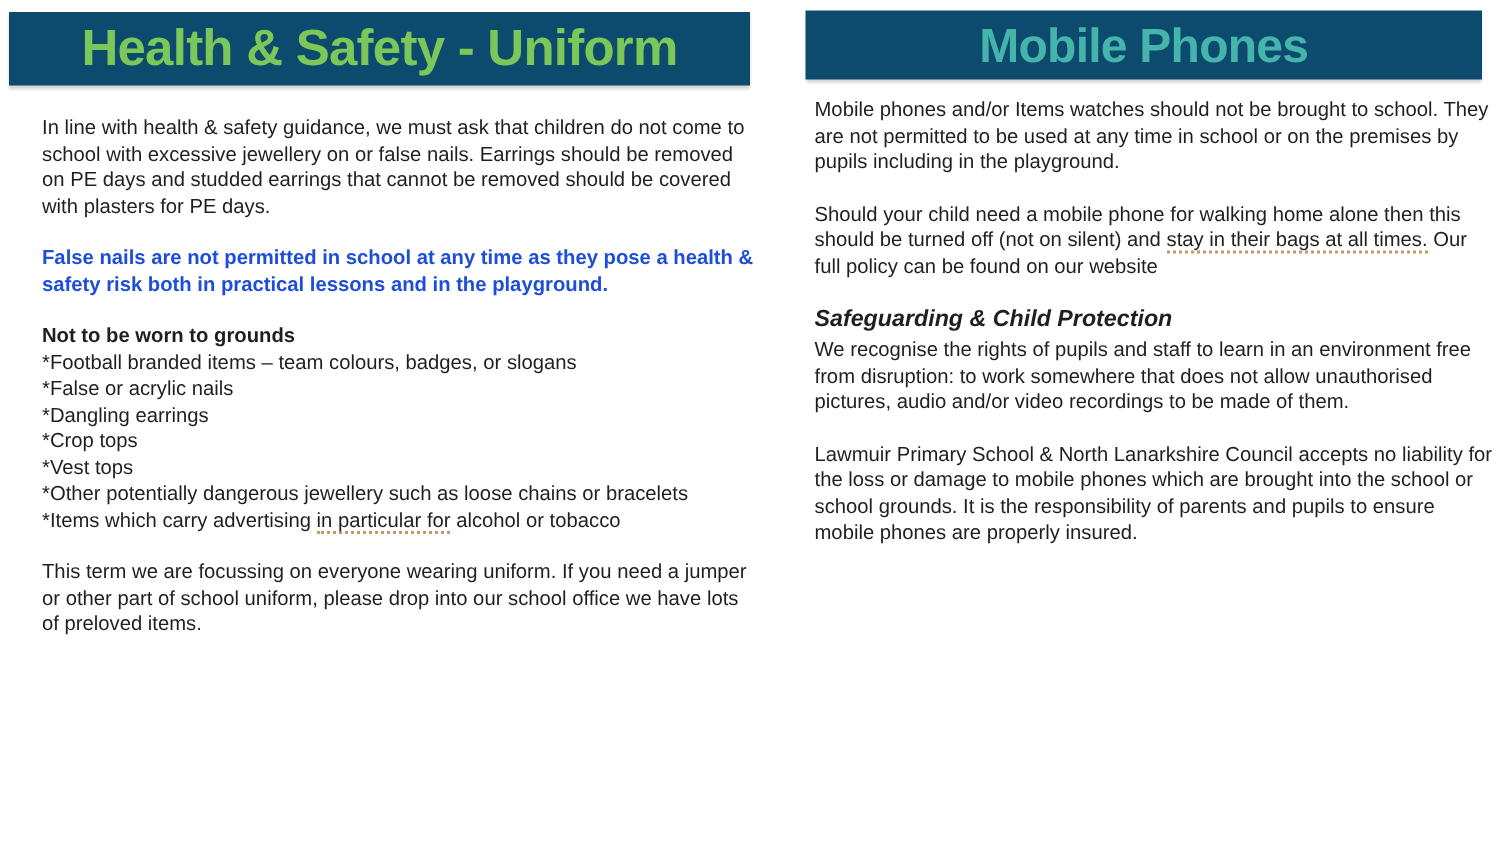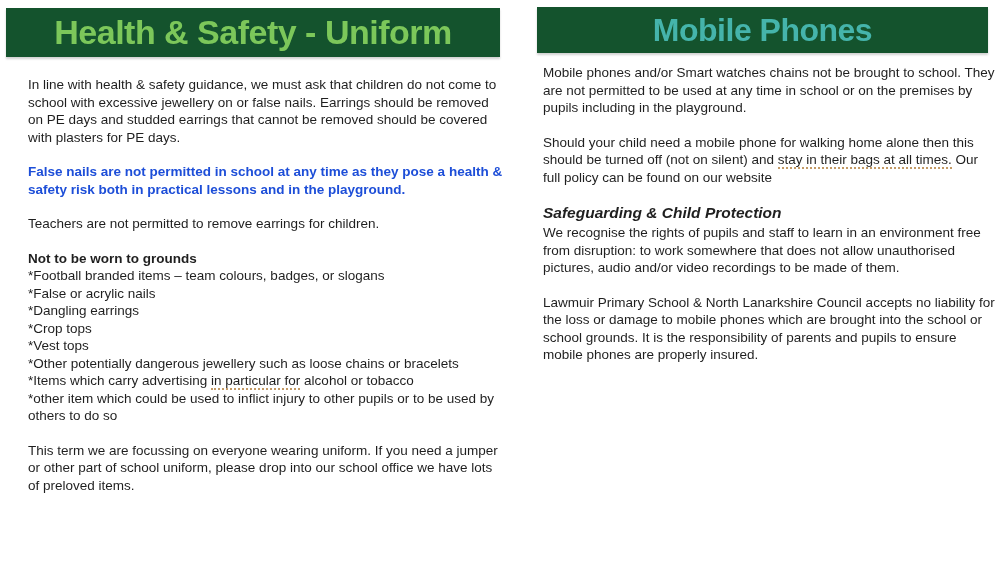--- a/index.html
+++ b/index.html
@@ -11,21 +11,21 @@
     position: relative;
     width: 1002px;
     height: 564px;
     overflow: hidden;
     font-family: "Liberation Sans", sans-serif;
     color: #1f1f1f;
     -webkit-font-smoothing: antialiased;
   }
   .banner {
     position: absolute;
-    background: #14532d;
+    background: #0c4a6e;
     display: flex;
     align-items: center;
     justify-content: center;
     box-shadow: 0 2px 2px rgba(0,0,0,0.18);
   }
   .banner-left {
     left: 6px;
     top: 8px;
     width: 494px;
     height: 49px;
@@ -92,37 +92,35 @@
   <span class="banner-title" style="color: rgb(124, 199, 90);">Health &amp; Safety - Uniform</span>
 </div>
 
 <div class="banner banner-right">
   <span class="banner-title" style="color: rgb(69, 180, 171);">Mobile Phones</span>
 </div>
 
 <div class="col col-left">
   <p>In line with health &amp; safety guidance, we must ask that children do not come to school with excessive jewellery on or false nails.  Earrings should be removed on PE days and studded earrings that cannot be removed should be covered with plasters for PE days.</p>
   <p class="warning" style="color: #1d4ed8;">False nails are not permitted in school at any time as they pose a health &amp; safety risk both in practical lessons and in the playground.</p>
-  <p>Teachers are not permitted to remove earrings for children.</p>
 
   <div class="list-block">
     <div class="bold-line">Not to be worn to grounds</div>
     <div class="li">*Football branded items – team colours, badges, or slogans</div>
     <div class="li">*False or acrylic nails</div>
     <div class="li">*Dangling earrings</div>
     <div class="li">*Crop tops</div>
     <div class="li">*Vest tops</div>
     <div class="li">*Other potentially dangerous jewellery such as loose chains or bracelets</div>
     <div class="li"><span>*Items which carry advertising </span><span class="dotted-underline">in particular for</span><span> alcohol or tobacco</span></div>
-    <div class="li">*other item which could be used to inflict injury to other pupils or to be used by others to do so</div>
   </div>
 
   <p>This term we are focussing on everyone wearing uniform.  If you need a jumper or other part of school uniform, please drop into our school office we have lots of preloved items.</p>
 </div>
 
 <div class="col col-right">
-  <p>Mobile phones and/or Smart watches chains not be brought to school. They are not permitted to be used at any time in school or on the premises by pupils including in the playground.</p>
+  <p>Mobile phones and/or Items watches should not be brought to school. They are not permitted to be used at any time in school or on the premises by pupils including in the playground.</p>
   <p><span>Should your child need a mobile phone for walking home alone then this should be turned off (not on silent) and </span><span class="dotted-underline">stay in their bags at all times.</span><span> Our full policy can be found on our website</span></p>
 
   <div class="section-heading">Safeguarding &amp; Child Protection</div>
   <p>We recognise the rights of pupils and staff to learn in an environment free from disruption: to work somewhere that does not allow unauthorised pictures, audio and/or video recordings to be made of them.</p>
   <p>Lawmuir Primary School &amp; North Lanarkshire Council accepts no liability for the loss or damage to mobile phones which are brought into the school or school grounds.  It is the responsibility of parents and pupils to ensure mobile phones are properly insured.</p>
 </div>
 
 </body></html>

